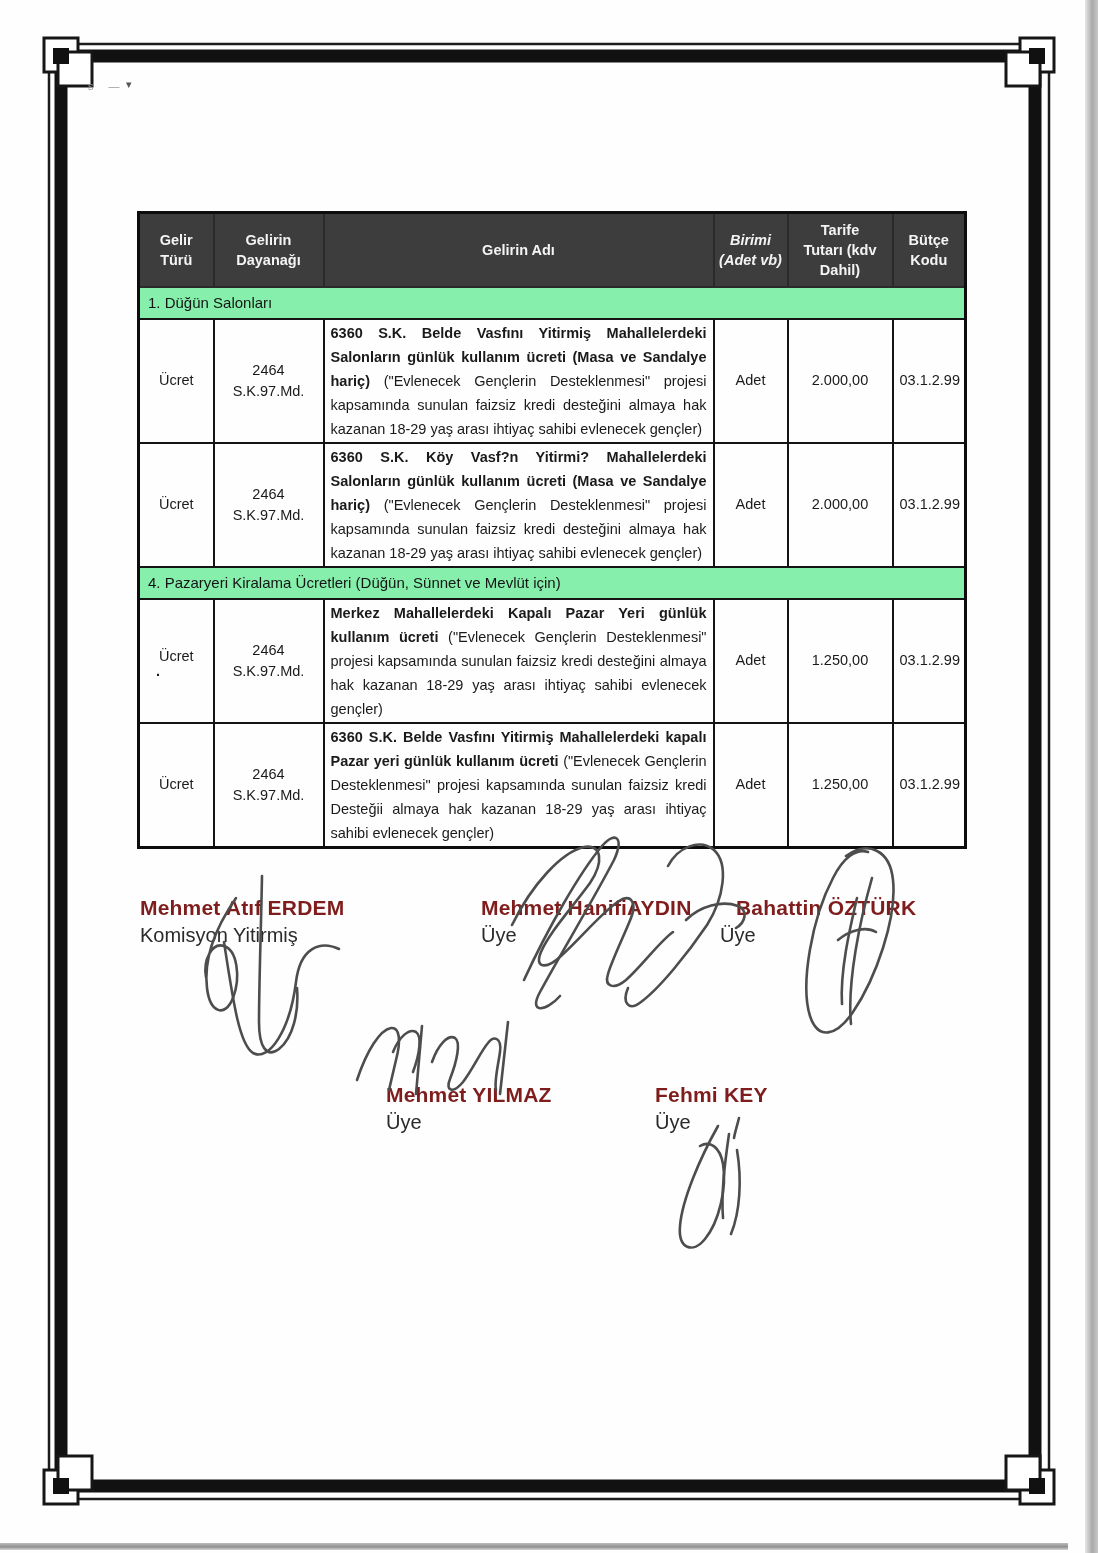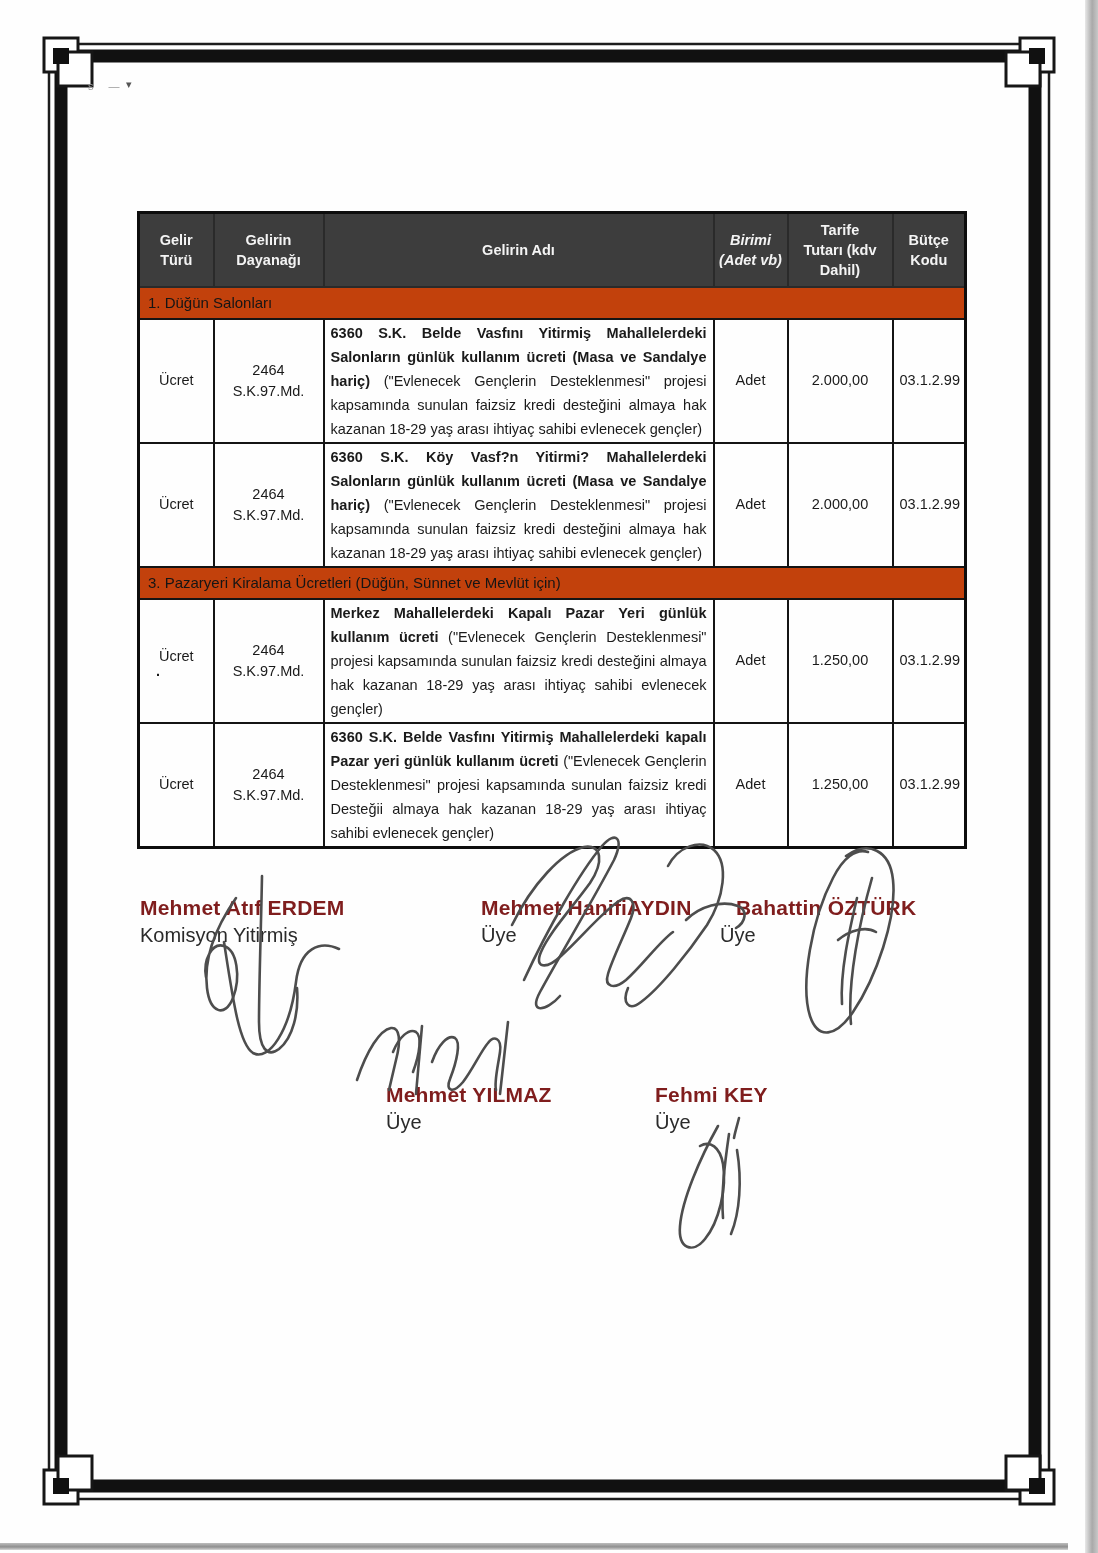--- a/index.html
+++ b/index.html
@@ -27,21 +27,21 @@
     font-size:14.5px;line-height:21px;
   }
   .fee-table td,.fee-table th{border:2px solid #141414;padding:1px 6px;vertical-align:middle;}
   .fee-table{border:3px solid #0d0d0d;margin-top:28px;}
   .hdr th{
     background:#3d3d3d;color:#f4f4f4;font-weight:700;font-size:14.5px;
     text-align:center;border:2px solid #2a2a2a;line-height:20px;padding:4px 10px;
   }
   .hdr{height:74px;}
   .sec td{
-    background:#c2410c;color:#151515;text-align:left;font-weight:400;
+    background:#86efac;color:#151515;text-align:left;font-weight:400;
     font-size:15px;padding-left:8px;
   }
   .sec{height:32px;}
   .c{text-align:center;}
   .desc{text-align:justify;line-height:24px;padding:2px 7px;}
   .desc .b{font-weight:700;}
   .r1{height:110px;} .r2{height:105px;} .r3{height:103px;} .r4{height:108px;}
   .type-note{display:block;text-align:left;padding-left:10px;line-height:8px;font-weight:700;}
 
   
@@ -115,21 +115,21 @@
     </tr>
     <tr class="r2">
       <td class="c">Ücret</td>
       <td class="c" style="padding:1px 1px;">2464 S.K.97.Md.</td>
       <td class="desc"><span class="b">6360 S.K. Köy Vasf?n Yitirmi? Mahallelerdeki Salonların günlük kullanım ücreti (Masa ve Sandalye hariç)</span> <span>("Evlenecek Gençlerin Desteklenmesi" projesi kapsamında sunulan faizsiz kredi desteğini almaya hak kazanan 18-29 yaş arası ihtiyaç sahibi evlenecek gençler)</span></td>
       <td class="c">Adet</td>
       <td class="c">2.000,00</td>
       <td class="c">03.1.2.99</td>
     </tr>
     <tr class="sec">
-      <td colspan="6">3. Pazaryeri Kiralama Ücretleri (Düğün, Sünnet ve Mevlüt için)</td>
+      <td colspan="6">4. Pazaryeri Kiralama Ücretleri (Düğün, Sünnet ve Mevlüt için)</td>
     </tr>
     <tr class="r3">
       <td class="c"><span>Ücret</span><span class="type-note">.</span></td>
       <td class="c" style="padding:1px 1px;">2464 S.K.97.Md.</td>
       <td class="desc"><span class="b">Merkez Mahallelerdeki Kapalı Pazar Yeri günlük kullanım ücreti</span> <span>("Evlenecek Gençlerin Desteklenmesi" projesi kapsamında sunulan faizsiz kredi desteğini almaya hak kazanan 18-29 yaş arası ihtiyaç sahibi evlenecek gençler)</span></td>
       <td class="c">Adet</td>
       <td class="c">1.250,00</td>
       <td class="c">03.1.2.99</td>
     </tr>
     <tr class="r4">

